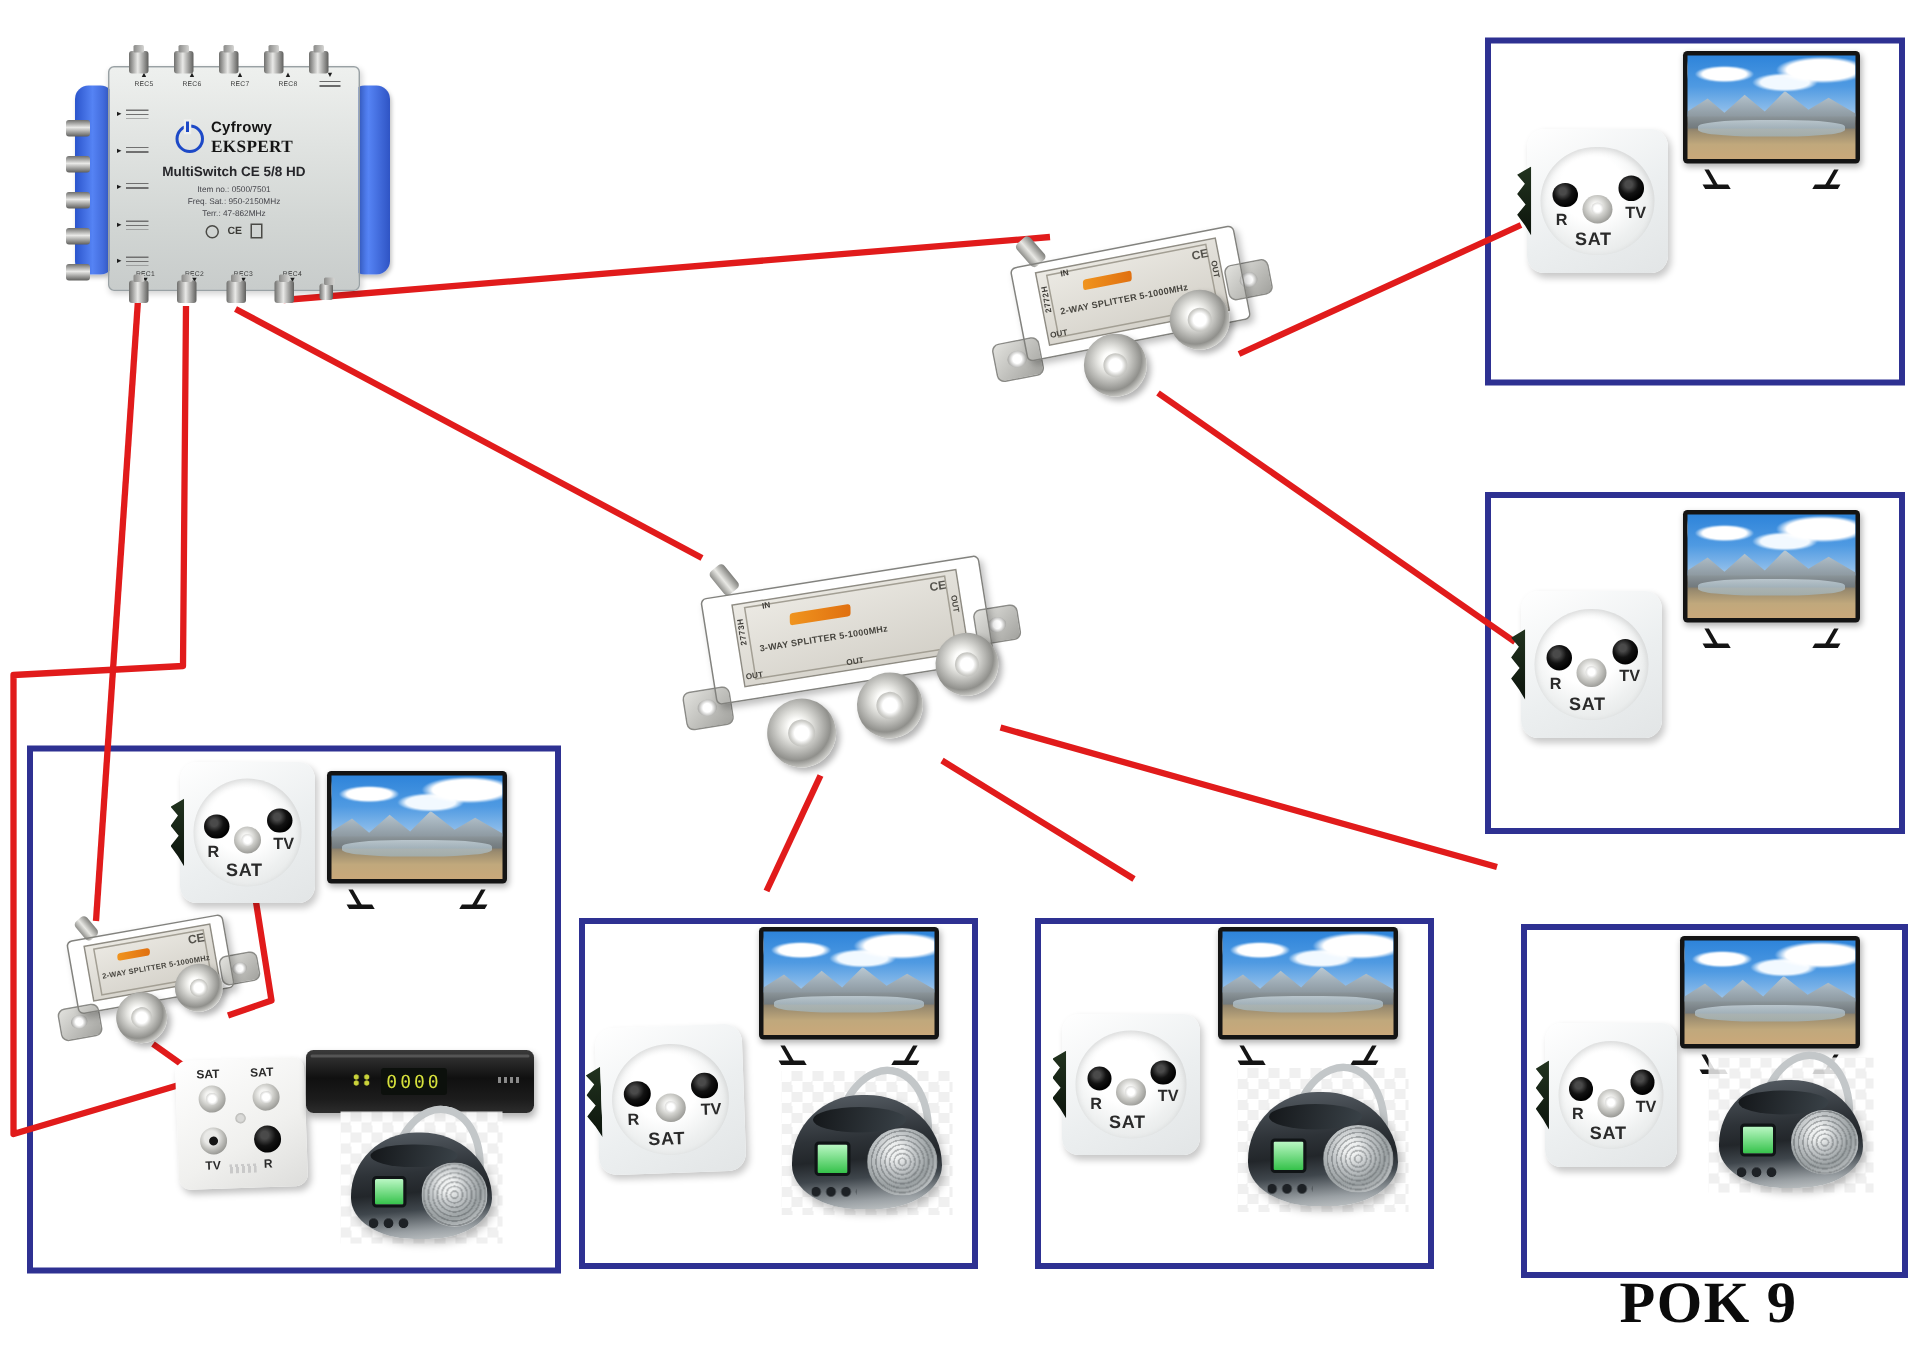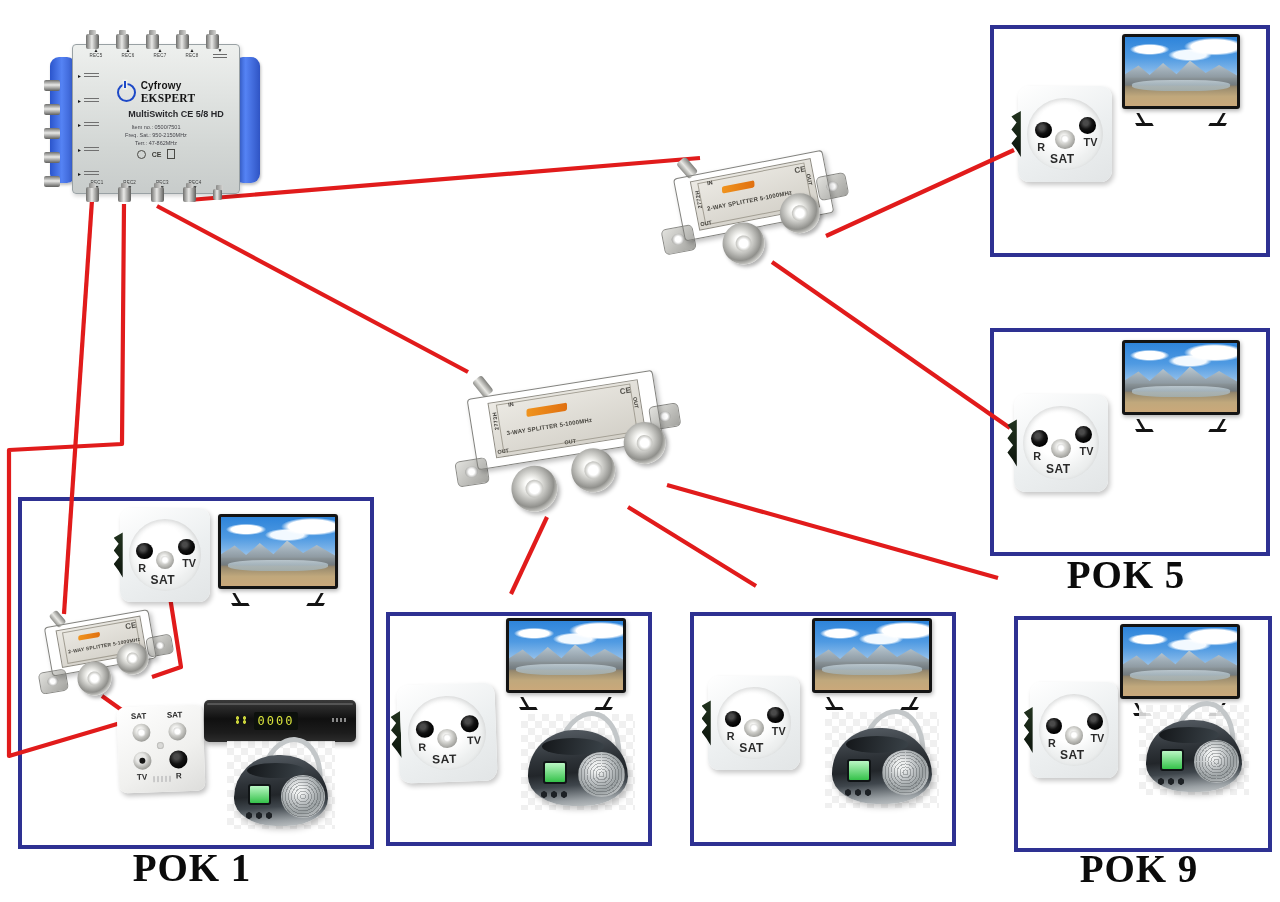--- a/index.html
+++ b/index.html
@@ -44,21 +44,21 @@
   .lnbrow{display:flex;align-items:center;gap:2px;}
   .lnbrow .arr{font-size:5px;color:#1c1c1c;}
   .lnbrow .smudge{width:15px;height:6px;background:repeating-linear-gradient(180deg,#707070 0 1px,transparent 1px 3px);}
   .msw-brand{position:absolute;left:0;top:36px;width:100%;display:flex;justify-content:center;align-items:center;gap:5px;}
   .pwr{width:15px;height:15px;border:2.5px solid #1d49c7;border-radius:50%;position:relative;display:inline-block;}
   .pwr::after{content:"";position:absolute;left:5px;top:-4px;width:2.5px;height:7px;background:#1d49c7;
      box-shadow:0 0 0 1.5px #eef0ee;}
   .btxt{display:inline-block;line-height:1.05;color:#141414;}
   .btxt b{display:block;font-size:10px;letter-spacing:.2px;}
   .btxt b.b2{font-size:11.5px;font-family:Liberation Serif, serif;}
-  .msw-model{position:absolute;left:0;top:64px;width:100%;text-align:center;font-size:9px;font-weight:700;color:#26262a;padding-left:20px;}
+  .msw-model{position:absolute;left:0;top:64px;width:100%;text-align:center;font-size:9px;font-weight:700;color:#26262a;}
   .msw-line{position:absolute;left:0;width:100%;text-align:center;font-size:5.5px;color:#45454b;}
   .ml1{top:79px;} .ml2{top:87px;} .ml3{top:95px;}
   .msw-cert{position:absolute;left:0;top:104px;width:100%;display:flex;justify-content:center;gap:6px;align-items:center;}
   .cert-o{width:7px;height:7px;border:1px solid #4a4a46;border-radius:50%;}
   .cert-ce{font-size:7px;font-weight:700;color:#3c3c38;}
   .cert-x{width:6px;height:8px;border:1px solid #4a4a46;}
 
   
   .splitter{position:absolute;z-index:3;}
   .spbody{position:absolute;border:1px solid #82827e;border-radius:4px;
@@ -201,23 +201,21 @@
       <polyline points="102,696 140,723" fill="none" stroke="#e11b1b" stroke-width="4.2" stroke-linejoin="round"></polyline>
     </svg>
 
   <div class="room" style="left:18px;top:497px;width:348px;height:344px"></div>
   <div class="room" style="left:386px;top:612px;width:258px;height:226px"></div>
   <div class="room" style="left:690px;top:612px;width:258px;height:226px"></div>
   <div class="room" style="left:1014px;top:616px;width:250px;height:228px"></div>
   <div class="room" style="left:990px;top:328px;width:272px;height:220px"></div>
   <div class="room" style="left:990px;top:25px;width:272px;height:224px"></div>
 
-  <div class="roomlabel" style="left:18px;top:845px;width:348px">POK 1</div>
   <div class="roomlabel" style="left:1014px;top:846px;width:250px">POK 9</div>
-  <div class="roomlabel" style="left:990px;top:552px;width:272px">POK 5</div>
 
   <div class="msw">
     <div class="msw-flange msw-fl"></div>
     <div class="msw-flange msw-fr"></div>
     <div class="hstub" style="top:48px"></div>
     <div class="hstub" style="top:72px"></div>
     <div class="hstub" style="top:96px"></div>
     <div class="hstub" style="top:120px"></div>
     <div class="hstub" style="top:144px"></div>
     <div class="vstub" style="left:36px;top:2px"></div>

